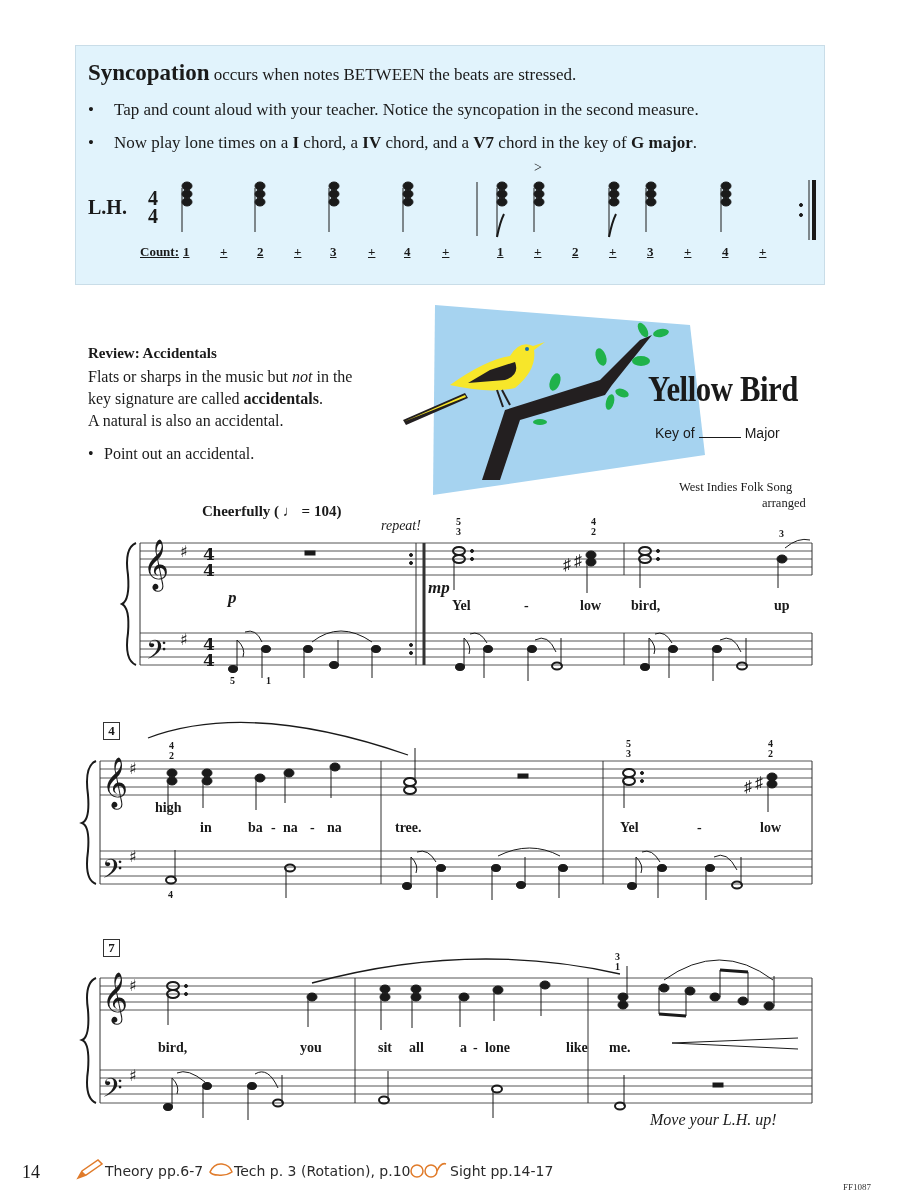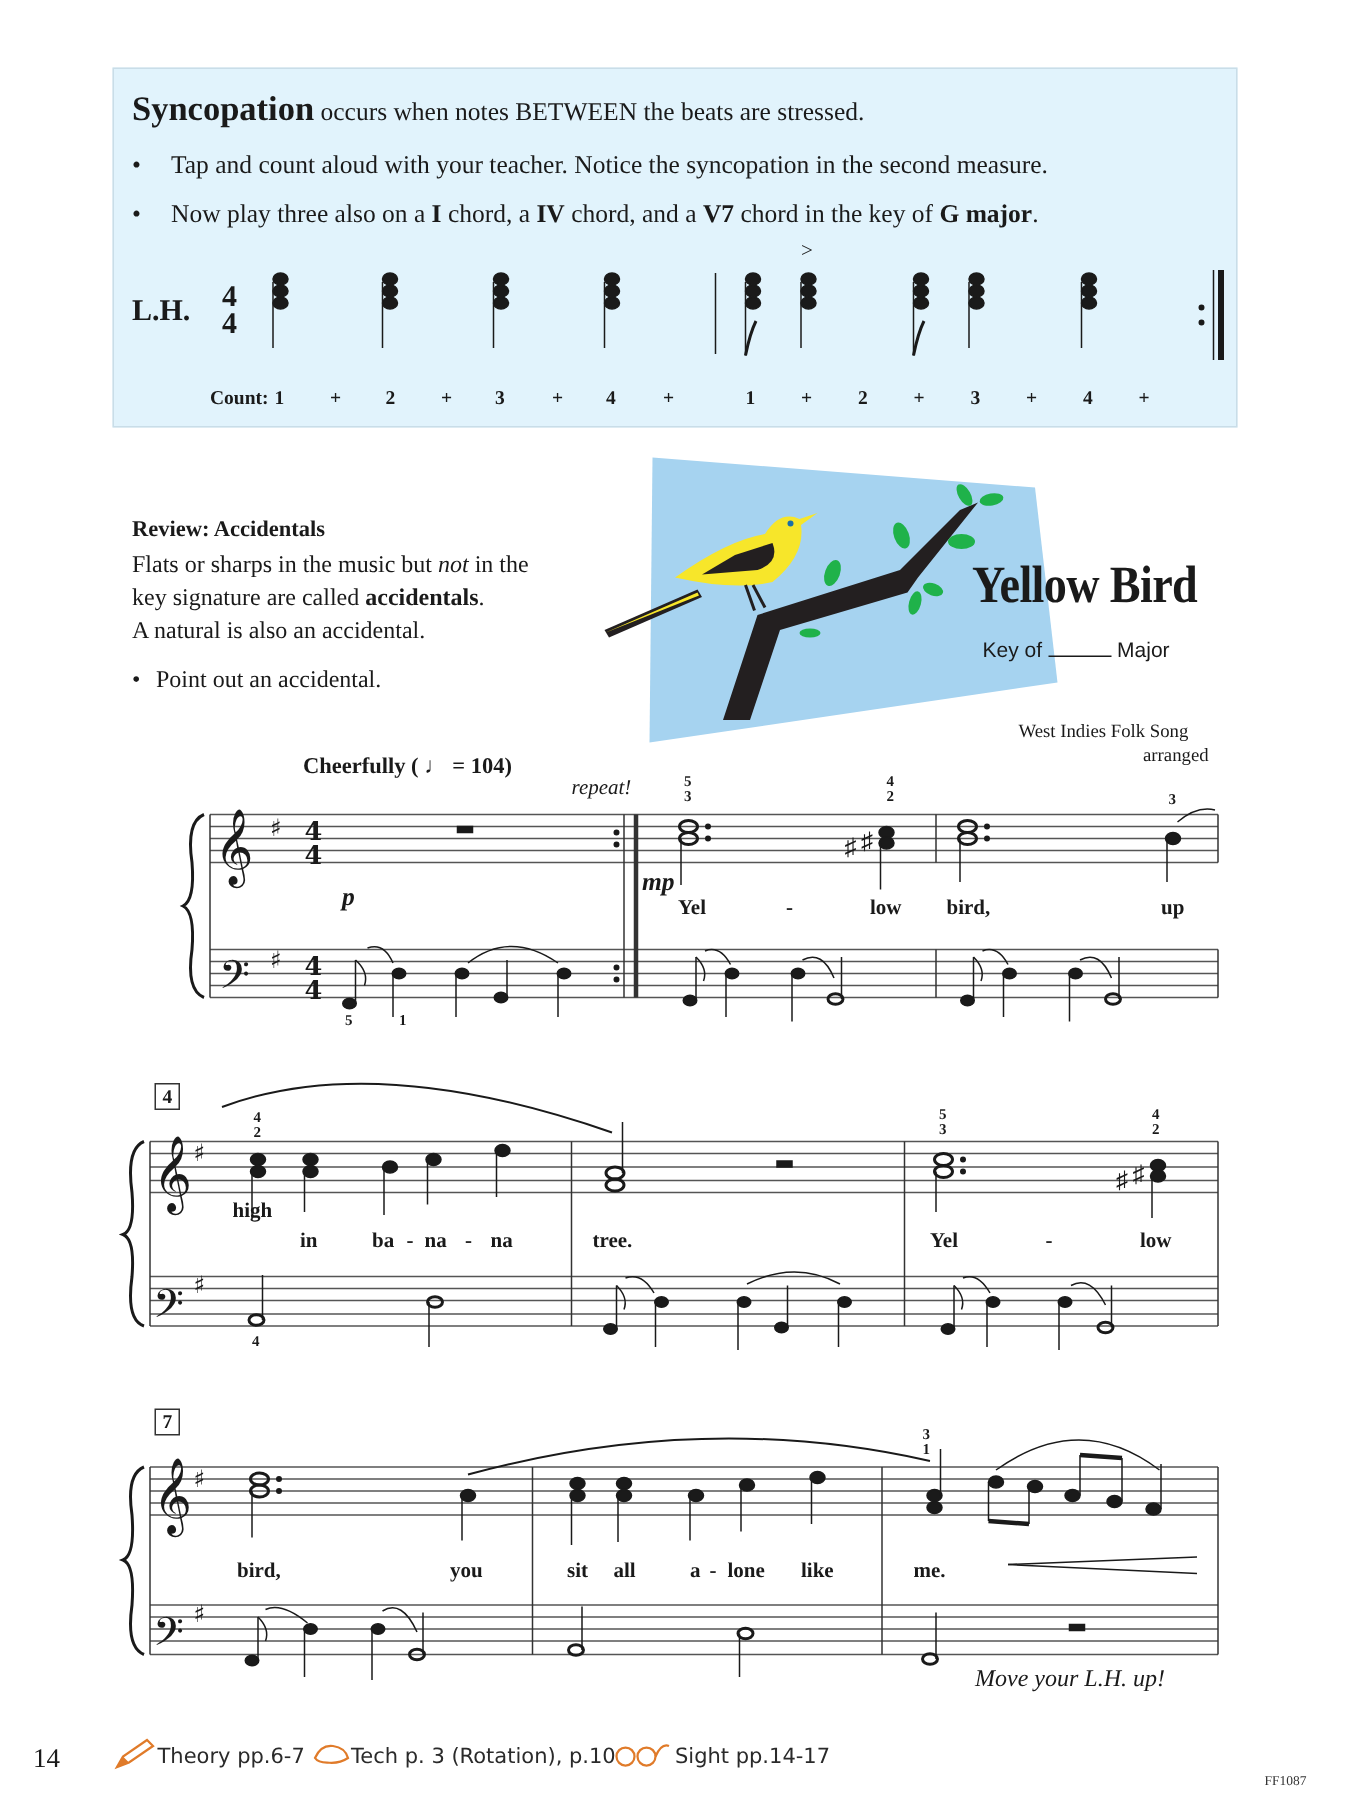--- a/index.html
+++ b/index.html
@@ -6,21 +6,21 @@
   body{width:900px;height:1200px;position:relative;overflow:hidden;font-family:"Liberation Serif",serif;color:#1a1a1a;}
   .abs{position:absolute;}
   
   #sync-box{left:75px;top:45px;width:750px;height:240px;background:#e1f3fc;border:1px solid #c9dde8;box-sizing:border-box;}
   .sync-title{left:12px;top:14px;font-size:17px;white-space:nowrap;}
   .sync-title b{font-size:23px;font-weight:bold;}
   .bullet{left:12px;font-size:17px;white-space:nowrap;}
   .bullet .dot{display:inline-block;width:26px;}
   .lh{left:12px;top:150px;font-size:20px;font-weight:bold;}
   .timesig{font-weight:bold;font-size:20px;line-height:18px;text-align:center;}
-  .count{top:211px;font-size:13px;font-weight:bold;}
+  .count{top:198px;font-size:13px;font-weight:bold;text-decoration:underline;}
   
   .review{left:88px;font-size:16px;white-space:nowrap;}
   
   #song-title{left:648px;top:370px;font-size:35px;font-weight:bold;letter-spacing:-0.5px;transform:scaleX(0.88);transform-origin:left top;white-space:nowrap;}
   #key-line{left:655px;top:425px;font-family:"Liberation Sans",sans-serif;font-weight:normal;font-size:14px;white-space:nowrap;}
   #key-line .blank{display:inline-block;width:42px;border-bottom:1px solid #1a1a1a;margin:0 4px;}
   .credit{font-size:12.5px;font-weight:normal;white-space:nowrap;}
   .credit2{font-size:12.5px;white-space:nowrap;}
   .tempo{left:202px;top:503px;font-size:15px;font-weight:bold;white-space:nowrap;}
   .ital{font-style:italic;font-size:14px;white-space:nowrap;}
@@ -33,21 +33,21 @@
   #page-num{left:22px;top:1162px;font-size:18px;}
   .foot{font-family:"DejaVu Sans",sans-serif;font-size:14px;top:1163px;white-space:nowrap;color:#2a2a2a;}
   #ff-code{left:843px;top:1165px;font-size:9px;color:#333;margin-top:17px;}
 </style>
 </head>
 <body>
 
 <div id="sync-box" class="abs">
   <div class="abs sync-title"><b>Syncopation</b><span> occurs when notes BETWEEN the beats are stressed.</span></div>
   <div class="abs bullet" style="top:54px"><span class="dot">•</span><span>Tap and count aloud with your teacher. Notice the syncopation in the second measure.</span></div>
-  <div class="abs bullet" style="top:87px"><span class="dot">•</span><span>Now play three also on a </span><b>I</b><span> chord, a </span><b>IV</b><span> chord, and a </span><b>V7</b><span> chord in the key of </span><b>G major</b><span>.</span></div>
+  <div class="abs bullet" style="top:87px"><span class="dot">•</span><span>Now play lone times on a </span><b>I</b><span> chord, a </span><b>IV</b><span> chord, and a </span><b>V7</b><span> chord in the key of </span><b>G major</b><span>.</span></div>
   <div class="abs lh">L.H.</div>
   <div class="abs timesig" style="left:72px;top:143px">
       <div>4</div>
       <div>4</div>
     </div>
   <div class="abs count" style="left:64px">Count:</div>
   <div class="abs count" style="left:107px">1</div>
   <div class="abs count" style="left:144px">+</div>
   <div class="abs count" style="left:181px">2</div>
   <div class="abs count" style="left:218px">+</div>
@@ -500,21 +500,21 @@
     <div>3</div>
     <div>1</div>
   </div>
 <div class="abs lyric" style="left:158px;top:1040px">bird,</div>
 <div class="abs lyric" style="left:300px;top:1040px">you</div>
 <div class="abs lyric" style="left:378px;top:1040px">sit</div>
 <div class="abs lyric" style="left:409px;top:1040px">all</div>
 <div class="abs lyric" style="left:460px;top:1040px">a</div>
 <div class="abs lyric" style="left:473px;top:1040px">-</div>
 <div class="abs lyric" style="left:485px;top:1040px">lone</div>
-<div class="abs lyric" style="left:534px;top:1040px">like</div>
+<div class="abs lyric" style="left:566px;top:1040px">like</div>
 <div class="abs lyric" style="left:609px;top:1040px">me.</div>
 <div class="abs ital" style="left:650px;top:1111px;font-size:16px">Move your L.H. up!</div>
 
 <div id="page-num" class="abs">14</div>
 <svg class="abs" style="left:76px;top:1158px" width="28" height="22">
   <path d="M2 20 L6 13 L22 2 L26 6 L10 17 Z" fill="none" stroke="#e07b2a" stroke-width="1.5"></path>
     <path d="M2 20 L6 13 L10 17 Z" fill="#e07b2a"></path>
 </svg>
 <div class="abs foot" style="left:105px">Theory pp.6-7</div>
 <svg class="abs" style="left:208px;top:1160px" width="26" height="18">

